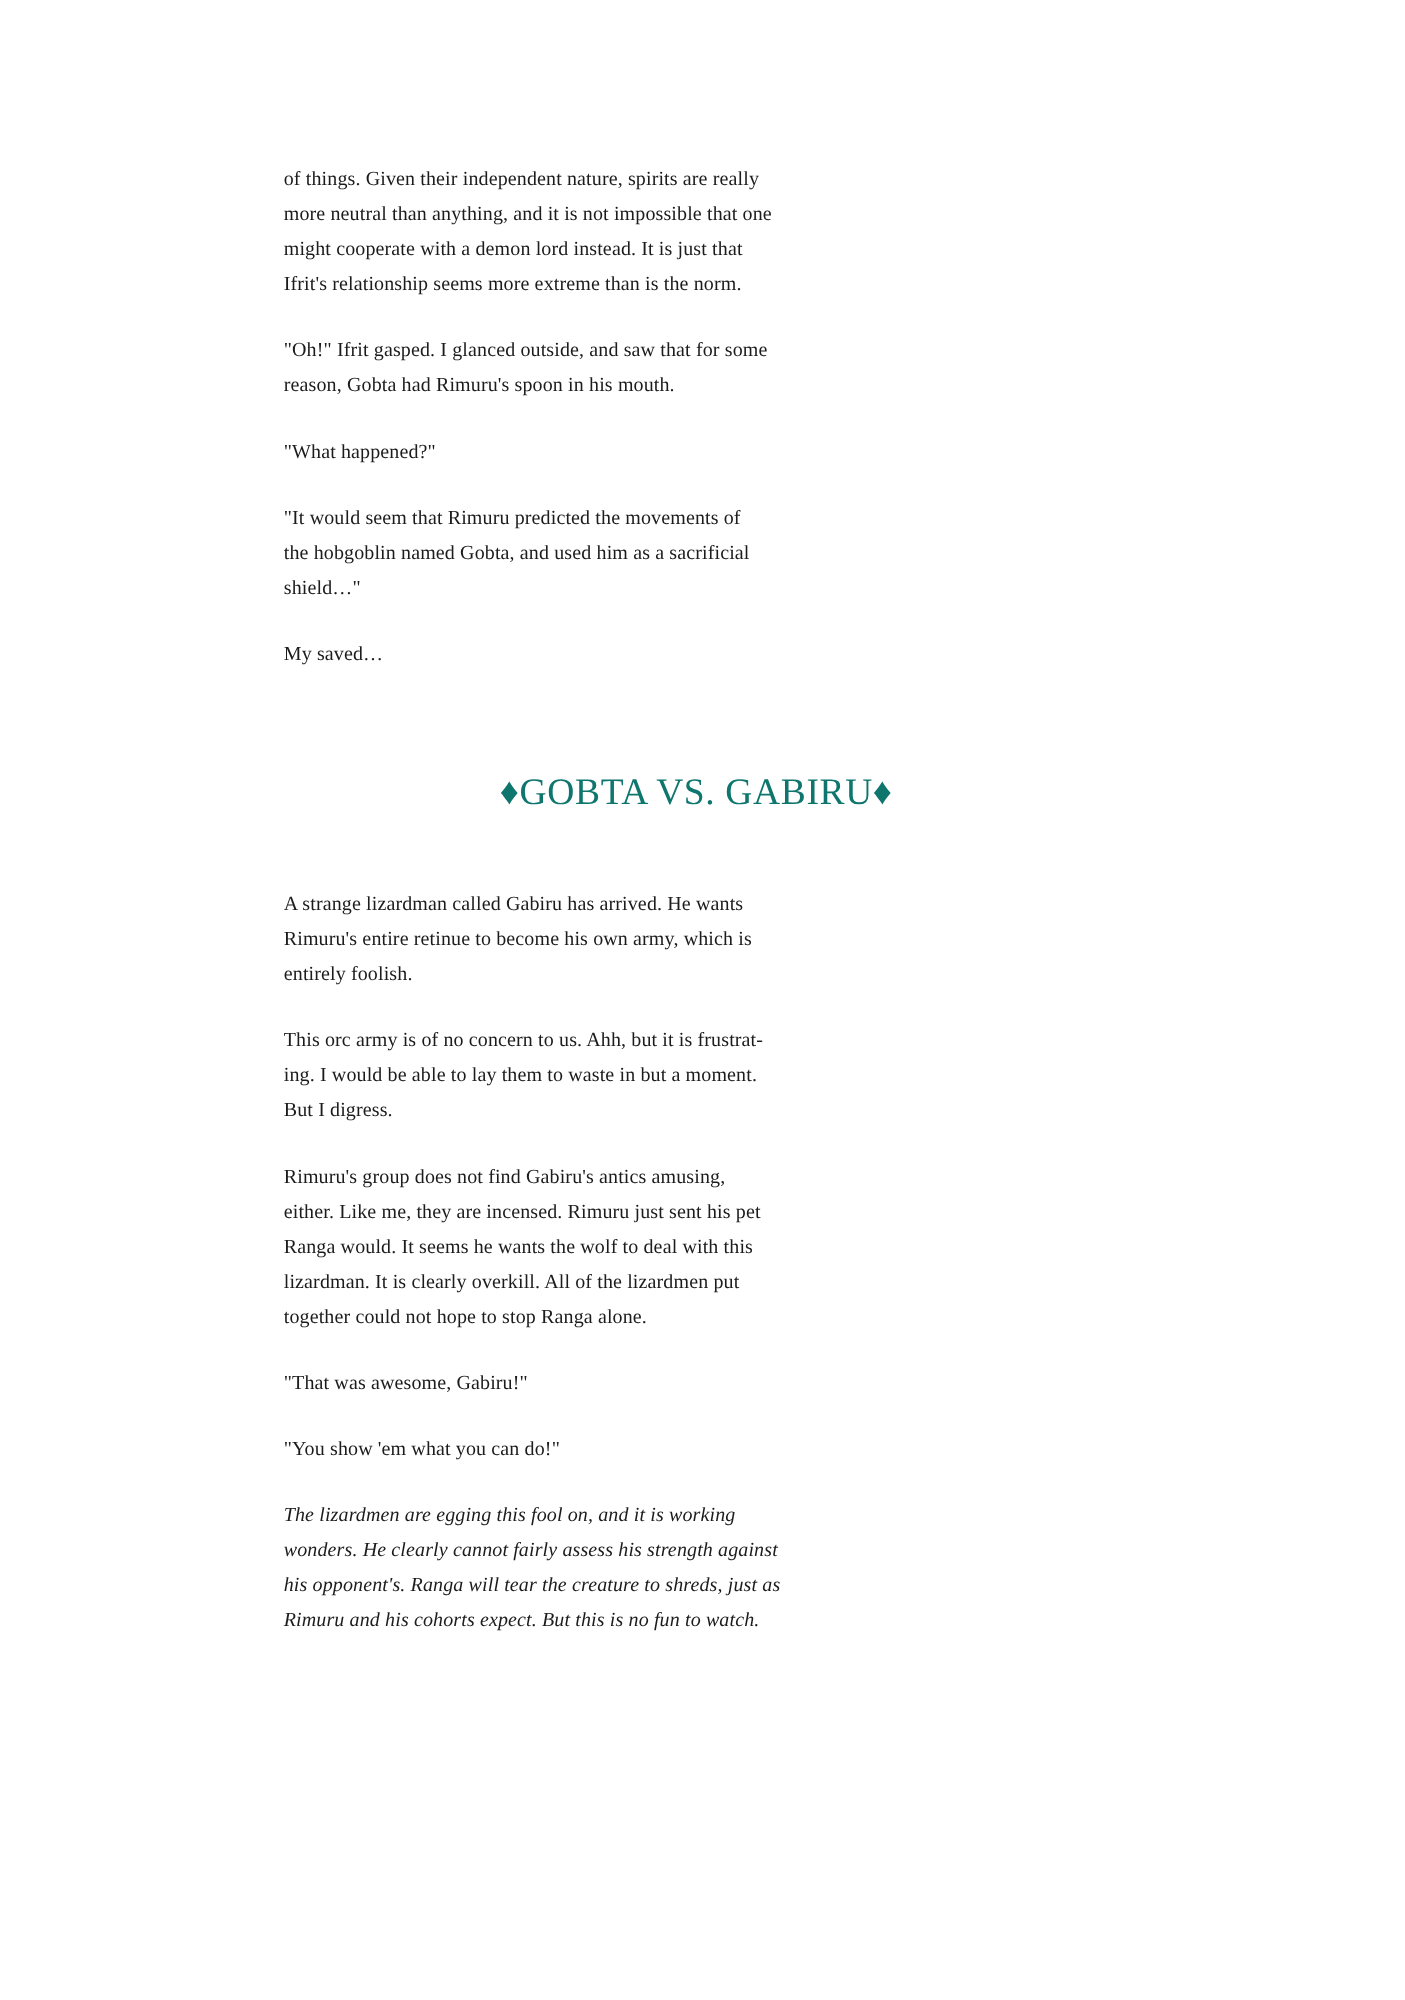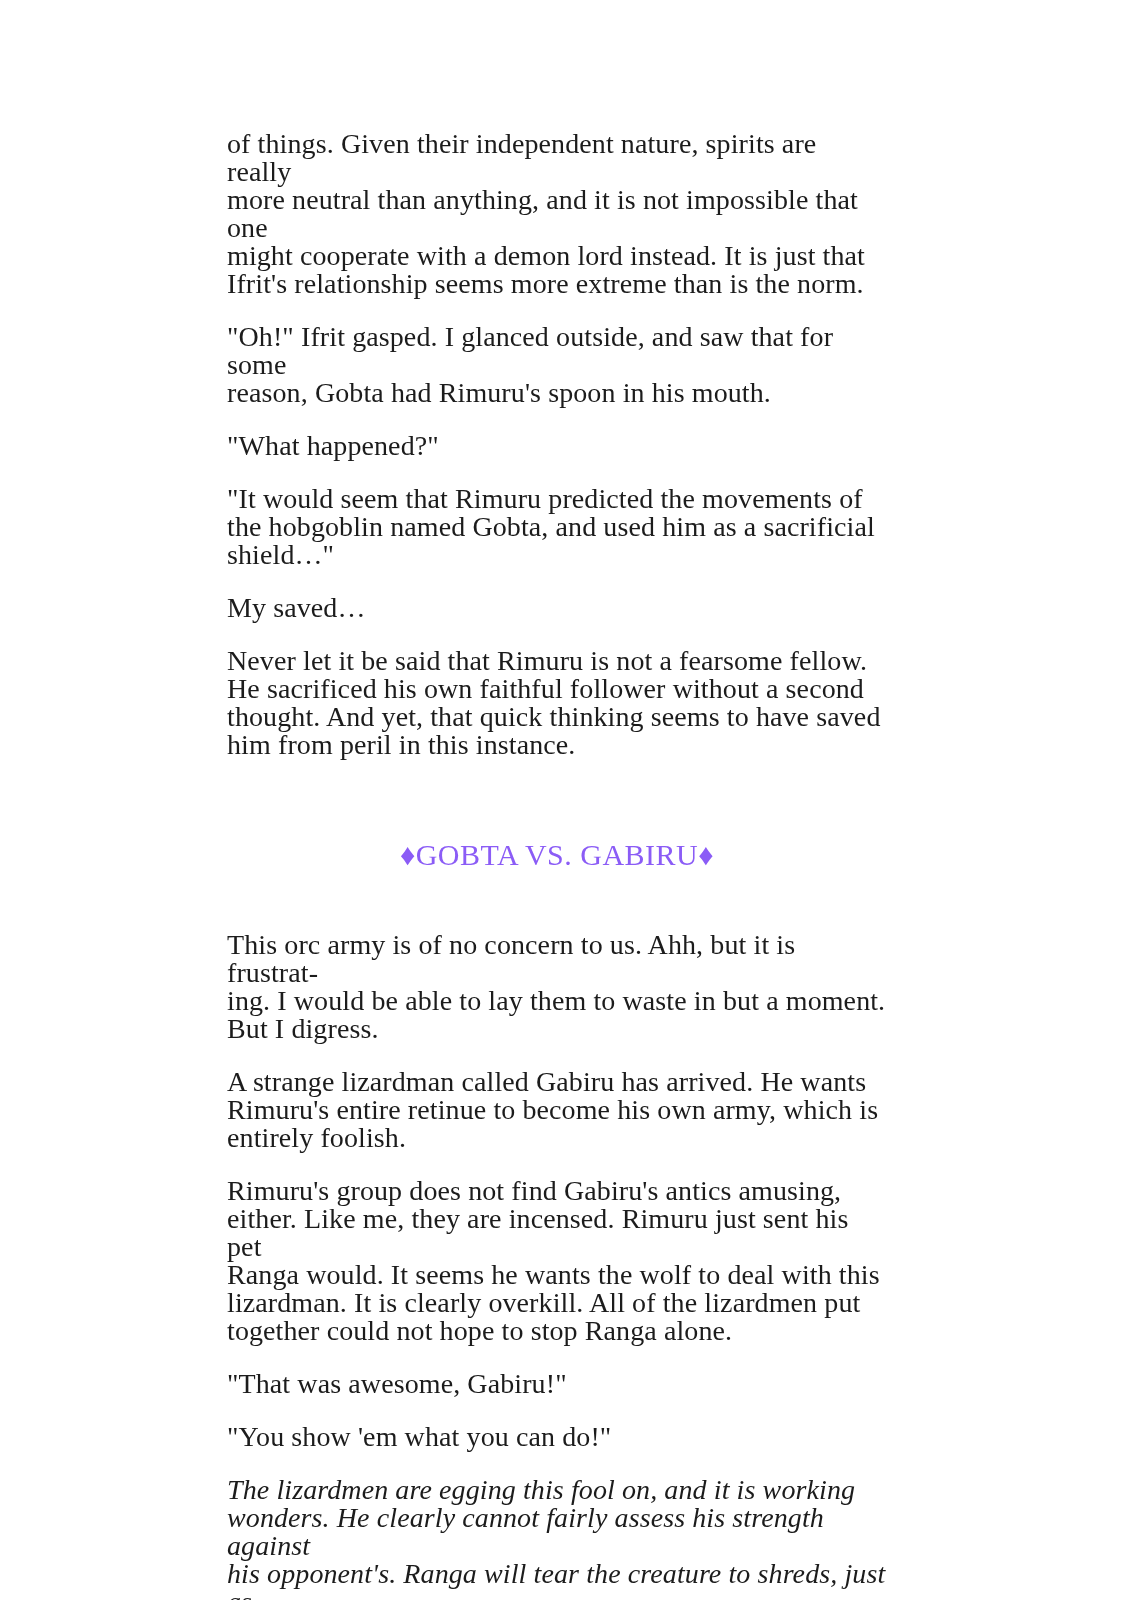--- a/index.html
+++ b/index.html
@@ -15,67 +15,63 @@
     font-family: "Liberation Serif", "DejaVu Serif", serif;
   }
   .page {
     position: absolute;
     left: 227px;
     top: 130px;
     width: 660px;
     color: #1c1c1c;
   }
   .para {
-    font-size: 28px;
+    font-size: 16px;
     line-height: 28px;
     margin: 0 0 25px 0;
     white-space: pre-line;
     text-align: left;
     letter-spacing: 0.1px;
   }
   .para:last-child {
     margin-bottom: 0;
     font-style: italic;
   }
   .section-heading {
     font-size: 30px;
     line-height: 36px;
     margin: 78px 0 58px 0;
     text-align: center;
-    color: #8b5cf6;
+    color: #0f766e;
     letter-spacing: 0.5px;
     white-space: nowrap;
   }
 </style>
 </head>
 <body>
 
 <div class="page">
   <div class="para">of things. Given their independent nature, spirits are really
 more neutral than anything, and it is not impossible that one
 might cooperate with a demon lord instead. It is just that
 Ifrit's relationship seems more extreme than is the norm.</div>
   <div class="para">"Oh!" Ifrit gasped. I glanced outside, and saw that for some
 reason, Gobta had Rimuru's spoon in his mouth.</div>
   <div class="para">"What happened?"</div>
   <div class="para">"It would seem that Rimuru predicted the movements of
 the hobgoblin named Gobta, and used him as a sacrificial
 shield…"</div>
   <div class="para">My saved…</div>
-  <div class="para">Never let it be said that Rimuru is not a fearsome fellow.
-He sacrificed his own faithful follower without a second
-thought. And yet, that quick thinking seems to have saved
-him from peril in this instance.</div>
   <div class="section-heading">♦GOBTA VS. GABIRU♦</div>
+  <div class="para">A strange lizardman called Gabiru has arrived. He wants
+Rimuru's entire retinue to become his own army, which is
+entirely foolish.</div>
   <div class="para">This orc army is of no concern to us. Ahh, but it is frustrat-
 ing. I would be able to lay them to waste in but a moment.
 But I digress.</div>
-  <div class="para">A strange lizardman called Gabiru has arrived. He wants
-Rimuru's entire retinue to become his own army, which is
-entirely foolish.</div>
   <div class="para">Rimuru's group does not find Gabiru's antics amusing,
 either. Like me, they are incensed. Rimuru just sent his pet
 Ranga would. It seems he wants the wolf to deal with this
 lizardman. It is clearly overkill. All of the lizardmen put
 together could not hope to stop Ranga alone.</div>
   <div class="para">"That was awesome, Gabiru!"</div>
   <div class="para">"You show 'em what you can do!"</div>
   <div class="para">The lizardmen are egging this fool on, and it is working
 wonders. He clearly cannot fairly assess his strength against
 his opponent's. Ranga will tear the creature to shreds, just as

